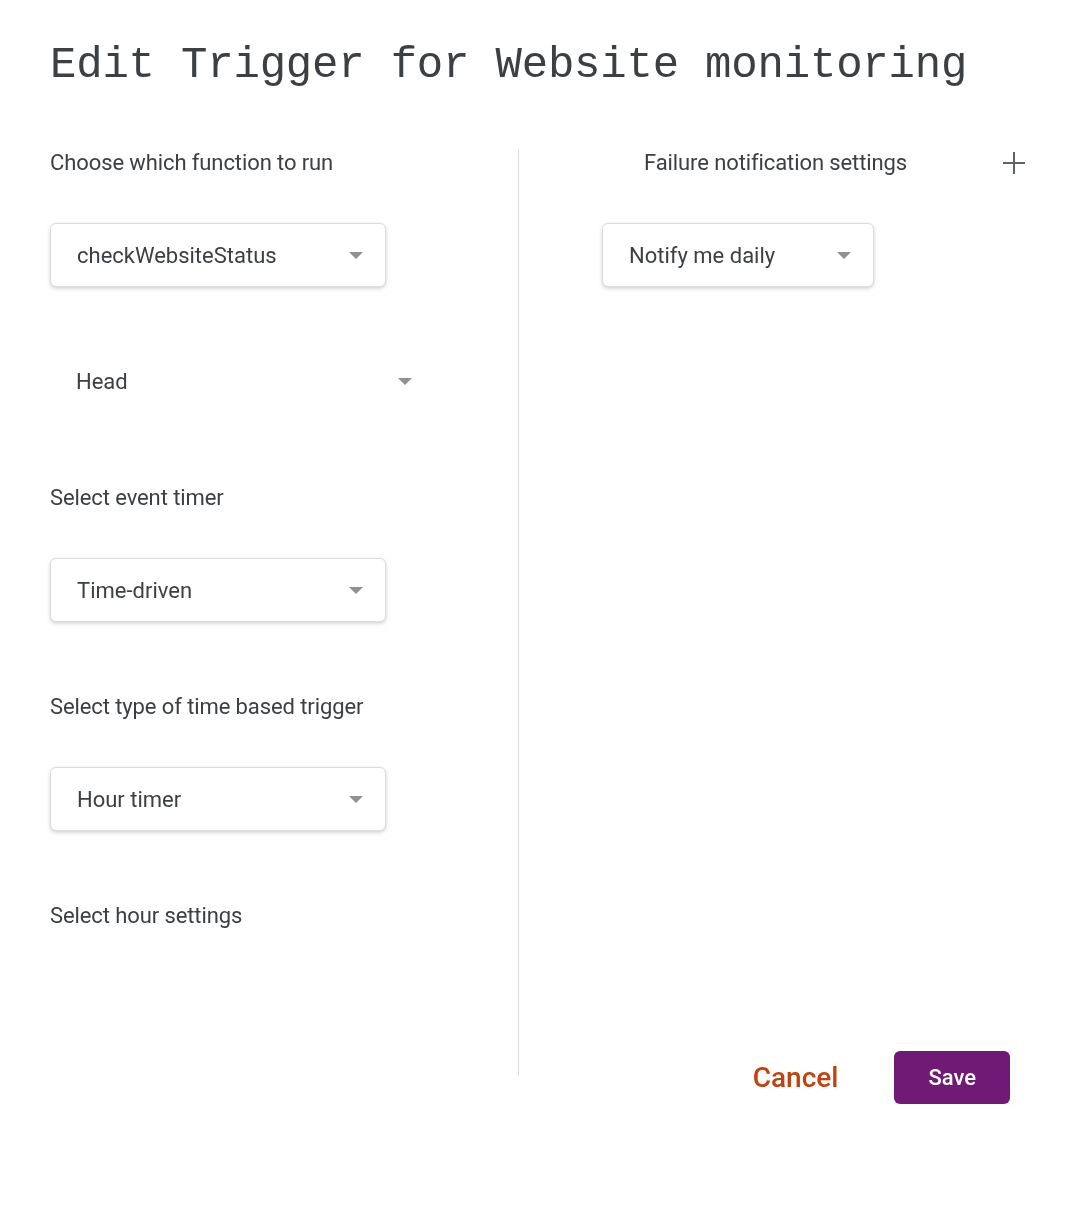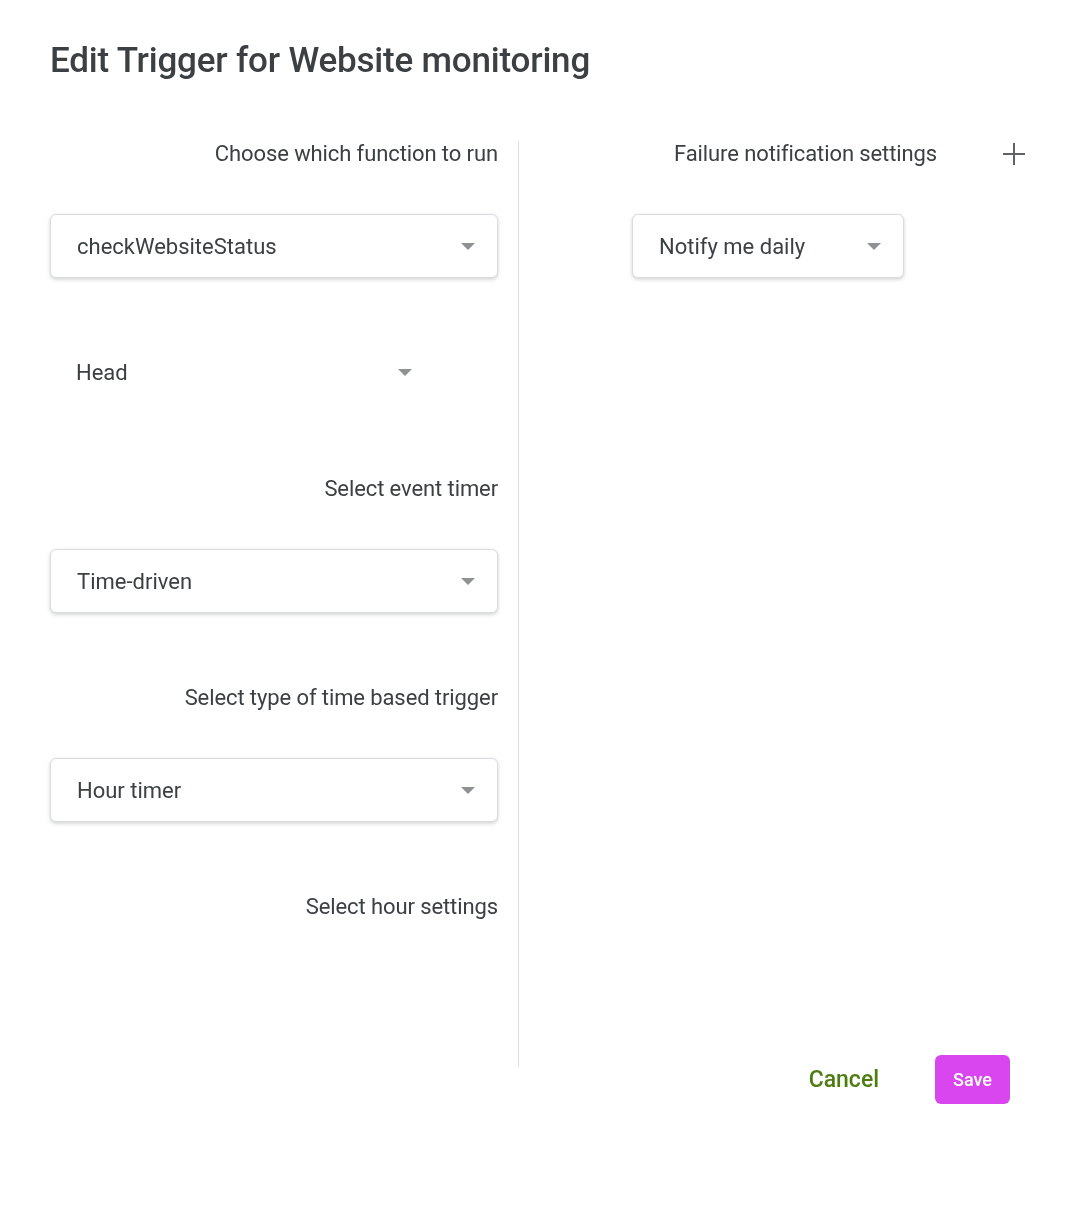--- a/index.html
+++ b/index.html
@@ -12,30 +12,30 @@
       background: #fff;
       color: #202124;
       width: 1086px;
       height: 1206px;
       position: relative;
     }
     .dialog {
       padding: 40px 50px 0 50px;
     }
     .dialog-title {
-      font-size: 35px;
+      font-size: 44px;
       font-weight: 500;
       color: #3c4043;
       margin-bottom: 60px;
       letter-spacing: -0.2px;
+      font-family: Liberation Mono, monospace;
     }
     .dialog-body {
       display: flex;
       position: relative;
-      text-align: right;
     }
     .left-column {
       flex: 0 0 468px;
       padding-right: 50px;
     }
     .right-column {
       flex: 1;
       padding-left: 84px;
     }
     .divider {
@@ -54,21 +54,21 @@
       margin-bottom: 48px;
       letter-spacing: -0.1px;
     }
     .field-group {
       margin-bottom: 72px;
     }
     .field-group.tight {
       margin-bottom: 62px;
     }
     .select-box {
-      width: 448px;
+      width: 336px;
       height: 64px;
       border: 1px solid #dadce0;
       border-radius: 6px;
       background: #fff;
       box-shadow: 0 2px 4px rgba(60,64,67,0.15), 0 1px 3px rgba(60,64,67,0.1);
       display: flex;
       align-items: center;
       justify-content: space-between;
       padding: 0 22px 0 26px;
       cursor: pointer;
@@ -130,36 +130,36 @@
       position: absolute;
       right: 76px;
       bottom: 102px;
       display: flex;
       align-items: center;
       gap: 44px;
     }
     .btn-cancel {
       background: none;
       border: none;
-      color: #4d7c0f;
-      font-size: 23px;
+      color: #c2410c;
+      font-size: 28px;
       font-weight: 500;
       cursor: pointer;
       font-family: inherit;
       padding: 8px 12px;
     }
     .btn-save {
-      background: #d946ef;
+      background: #701a75;
       border: none;
       color: #fff;
-      font-size: 18px;
+      font-size: 22px;
       font-weight: 500;
       cursor: pointer;
       font-family: inherit;
-      padding: 14px 18px;
+      padding: 14px 34px;
       border-radius: 6px;
     }
   </style>
 </head>
 <body>
 
 <div class="dialog">
   <h1 class="dialog-title">Edit Trigger for Website monitoring</h1>
 
   <div class="dialog-body">

